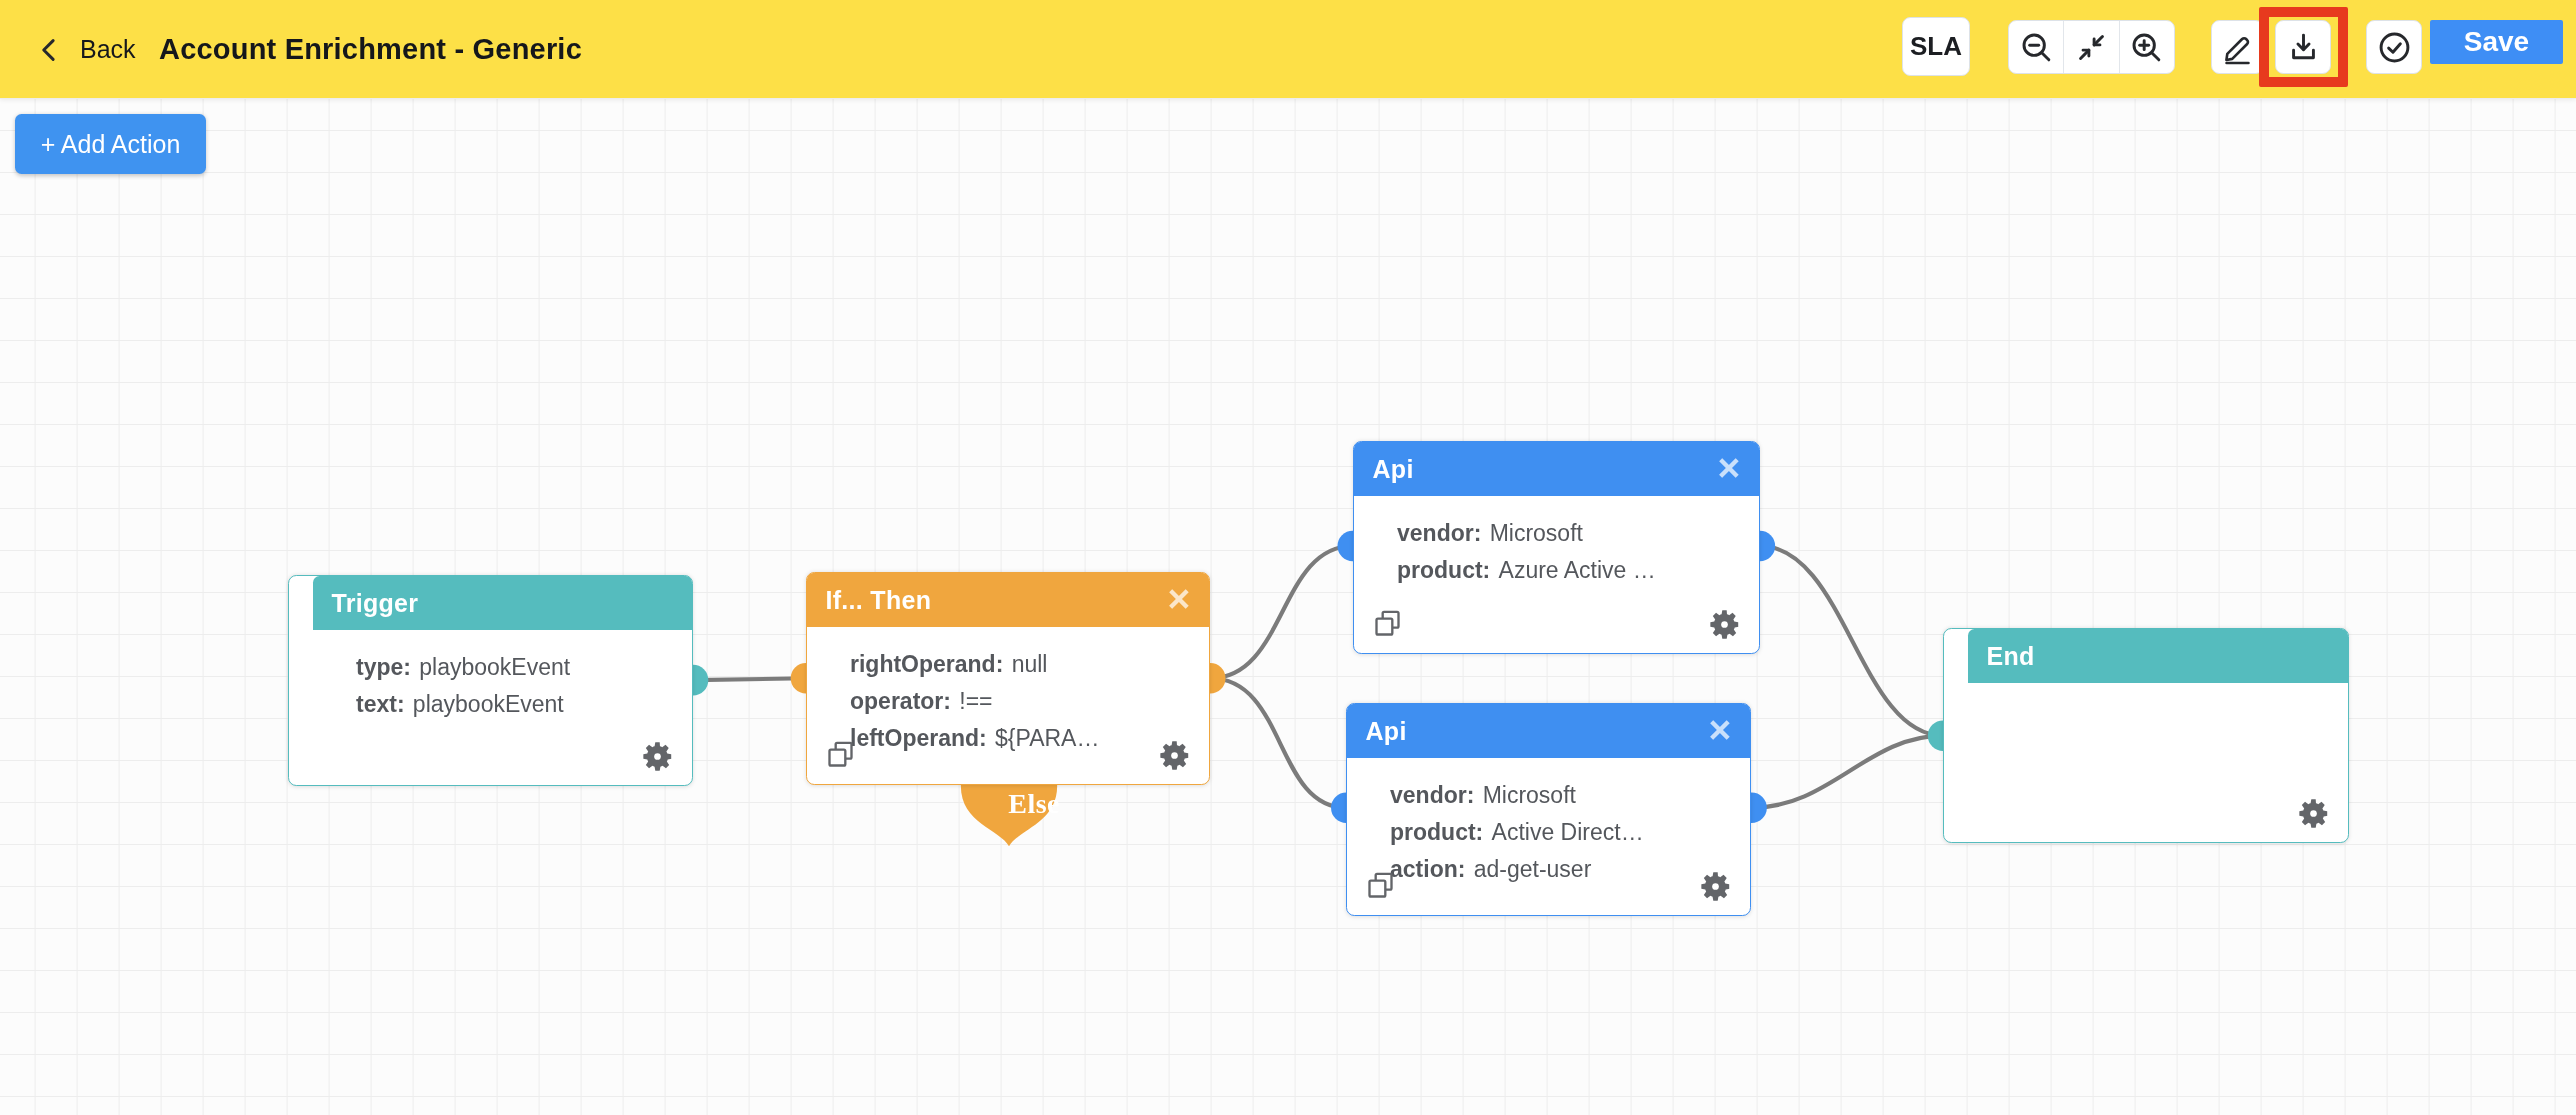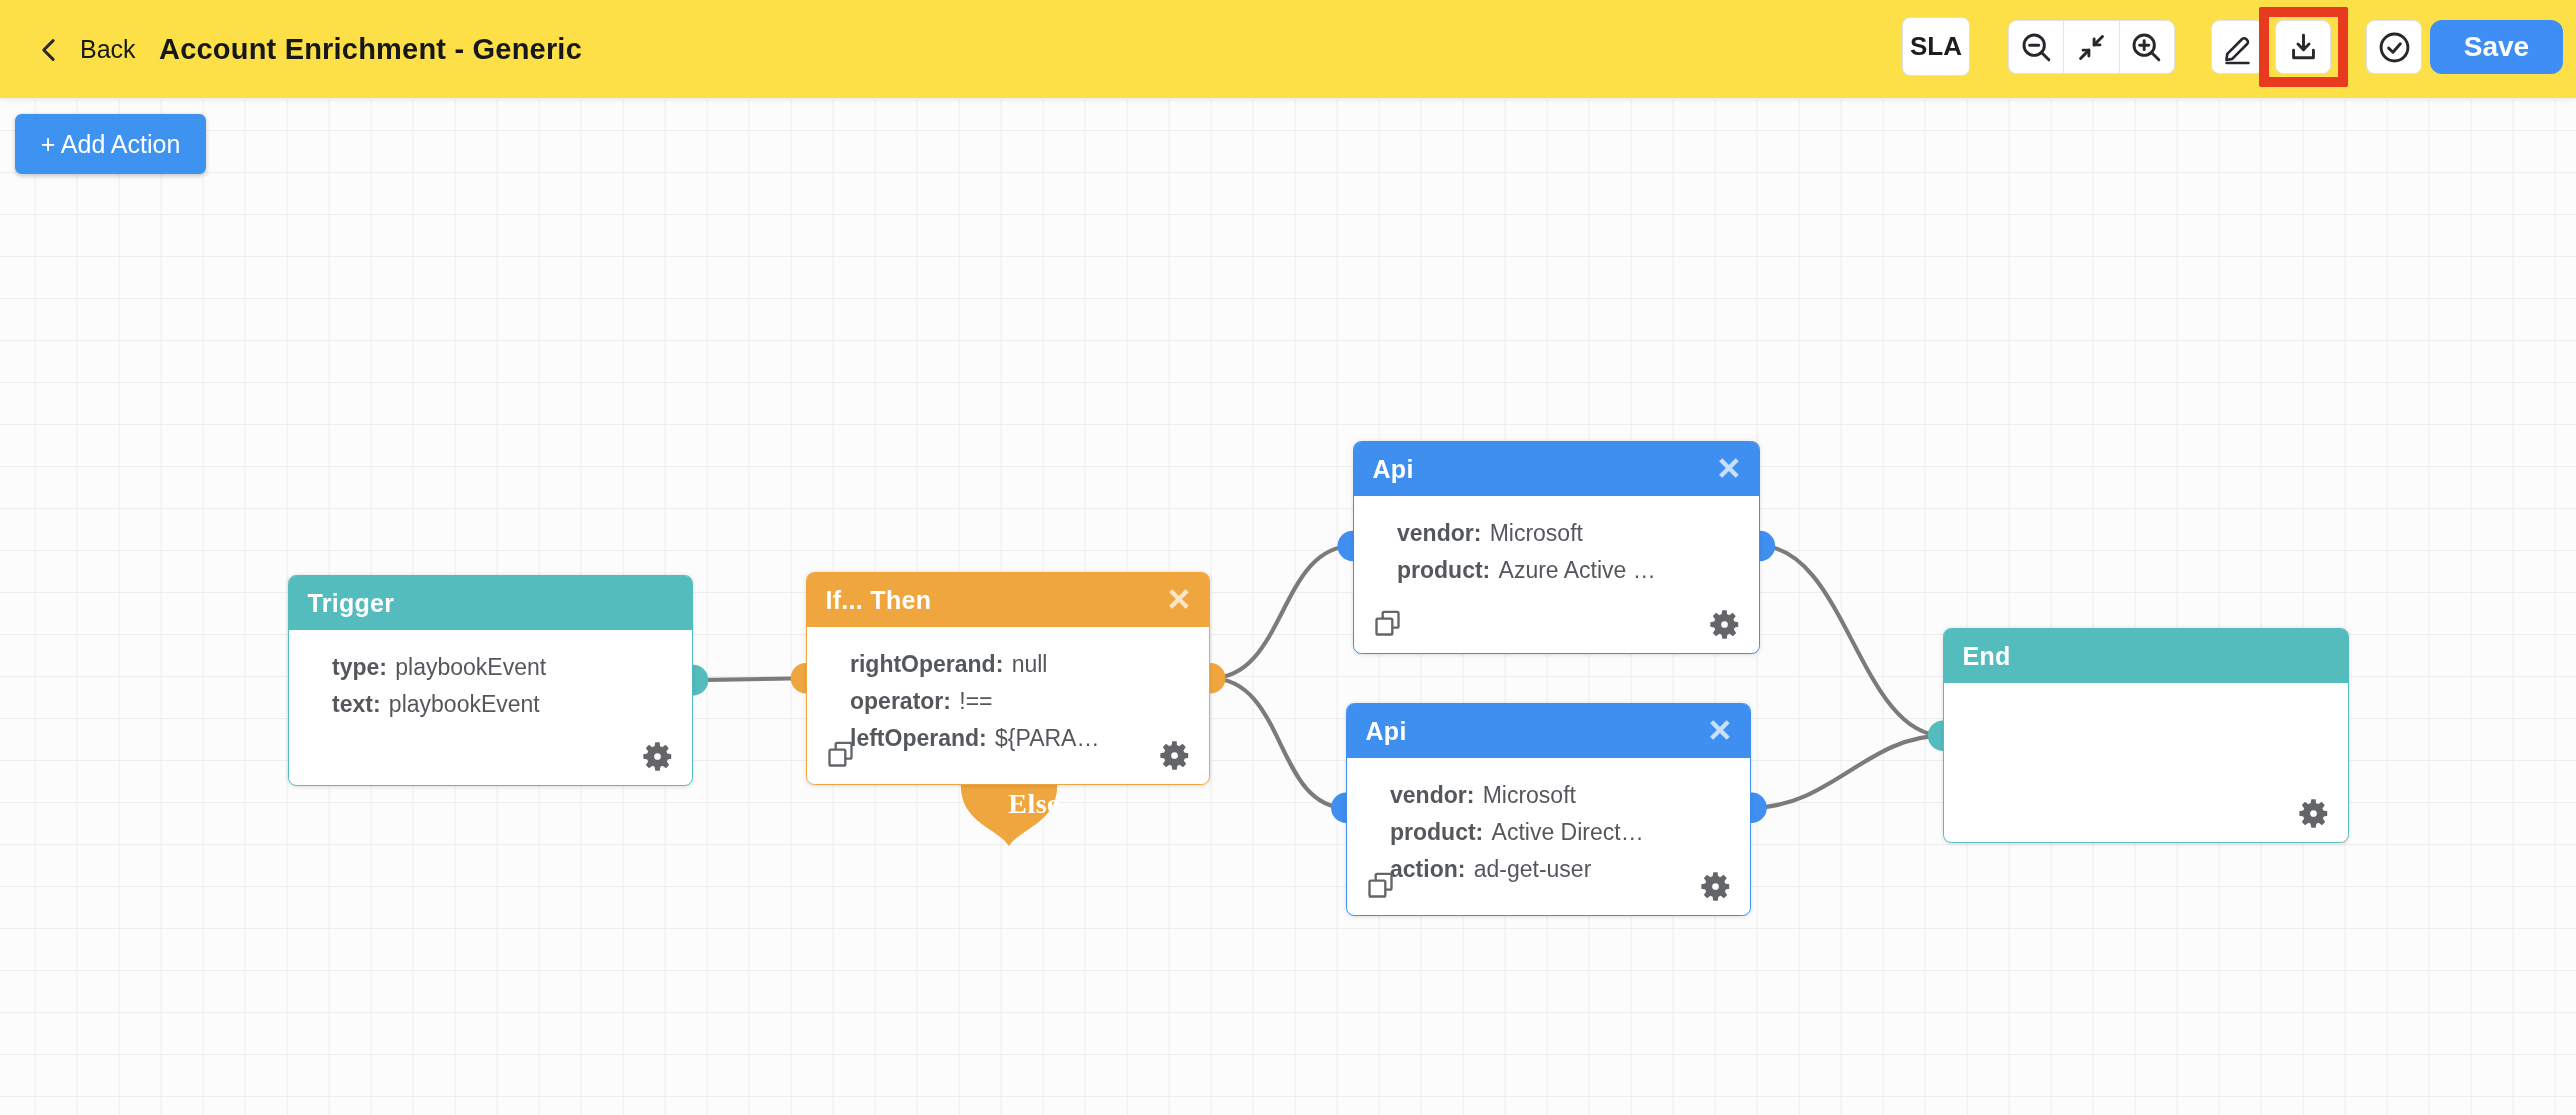--- a/index.html
+++ b/index.html
@@ -37,22 +37,22 @@
   .zoom-group .seg{flex:1;display:flex;align-items:center;justify-content:center;cursor:pointer;}
   .zoom-group .seg + .seg{border-left:0.9px solid #e2e6eb;}
   .btn-edit{left:2211px;top:20.4px;width:53px;height:54px;}
   .btn-download{left:2275px;top:20.4px;width:56px;height:54px;}
   .annotation-box{
     position:absolute;left:2259px;top:7.4px;width:89px;height:80px;
     border:10.2px solid var(--annotation-red);z-index:12;pointer-events:none;border-radius:1.9px;
   }
   .btn-check{left:2366px;top:20.4px;width:56px;height:54px;}
   .btn-save{
-    position:absolute;left:2430px;top:20.4px;width:133px;height:54px;border:none;
-    background:var(--save-blue);color:#fff;border-radius:12px;font-size:28px;font-weight:700;
+    position:absolute;left:2430px;top:20.4px;width:133px;height:44px;border:none;
+    background:var(--save-blue);color:#fff;border-radius:2px;font-size:28px;font-weight:700;
     display:flex;align-items:center;justify-content:center;cursor:pointer;
     font-family:"Liberation Sans",sans-serif;
   }
   
   .canvas{
     position:absolute;top:99px;left:0;width:2576px;height:1017px;background:#fcfcfc;
     background-image:linear-gradient(#ededed 0.9px,transparent 0.9px),
                      linear-gradient(90deg,#ededed 0.9px,transparent 0.9px);
     background-size:42px 42px;background-position:-7.4px -11px;overflow:hidden;
   }
@@ -67,21 +67,21 @@
   .dot-teal{fill:var(--teal);} .dot-orange{fill:var(--orange);} .dot-blue{fill:var(--blue);}
   
   .node{
     position:absolute;background:#fff;border-radius:8.3px;z-index:2;
     box-shadow:0 0.9px 4.6px rgba(0,0,0,.12);
   }
   .node .head{
     height:54px;border-radius:6.5px 6.5px 0 0;color:#fff;font-size:25px;font-weight:600;
     display:flex;align-items:center;padding:0 18.5px;letter-spacing:0.3px;gap:43px;
   }
-  .node.teal{border:1.4px solid var(--teal);} .node.teal .head{background:var(--teal);}
+  .node.teal{border:1.4px solid var(--teal);padding-left:24px;} .node.teal .head{background:var(--teal);}
   .node.orange{border:1.4px solid var(--orange);} .node.orange .head{background:var(--orange);justify-content:flex-end;}
   .node.blue{border:1.4px solid var(--blue);} .node.blue .head{background:var(--blue);}
   .close{
     margin-left:auto;font-size:39px;font-weight:700;color:rgba(255,255,255,.72);
     line-height:1;cursor:pointer;margin-top:-3.7px;
   }
   .node .body{padding:19.4px 16.7px 0 43px;}
   .line{font-size:23px;color:#54575c;line-height:37px;white-space:nowrap;overflow:hidden;}
   .line b{font-weight:700;margin-right:8.3px;}
   .gear{position:absolute;right:16.7px;bottom:11px;cursor:pointer;}

